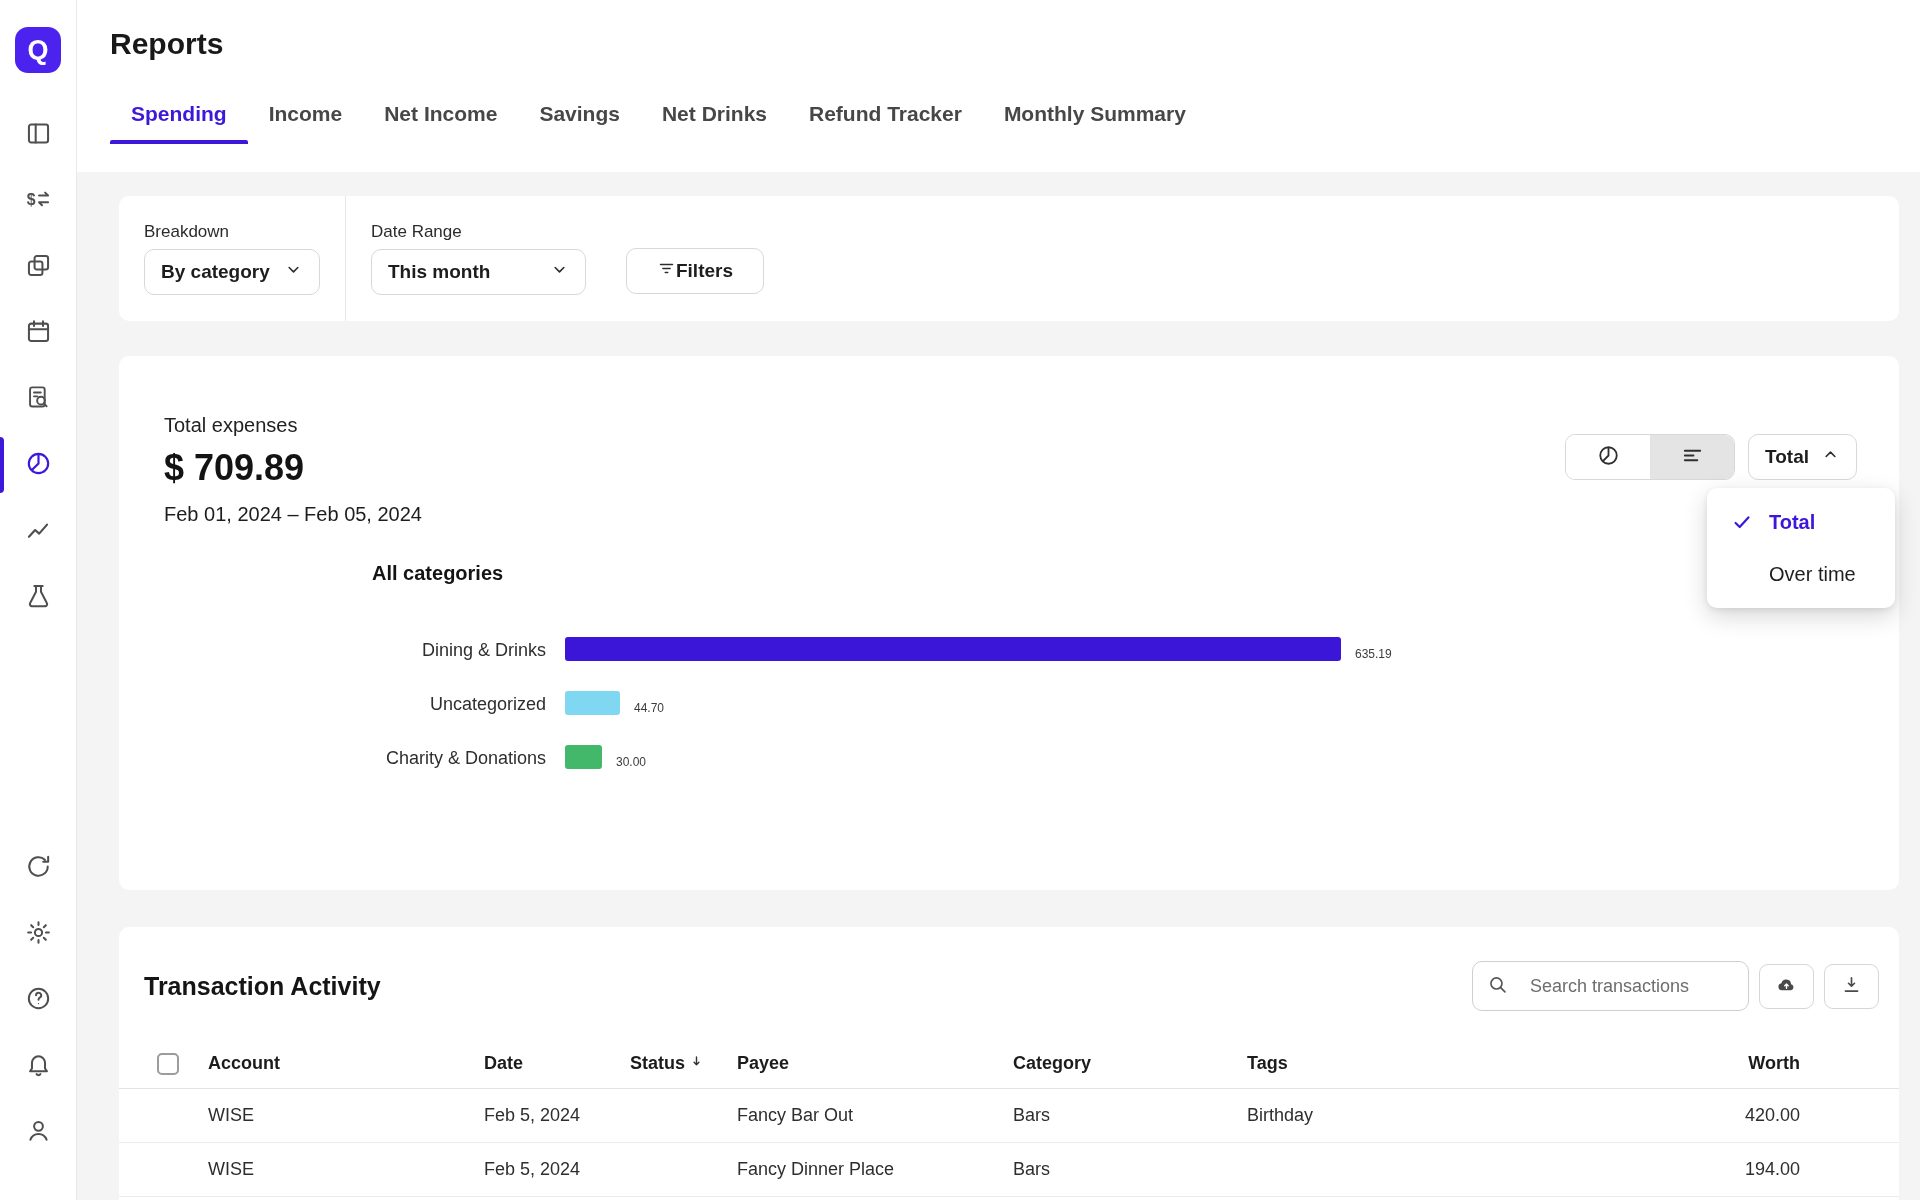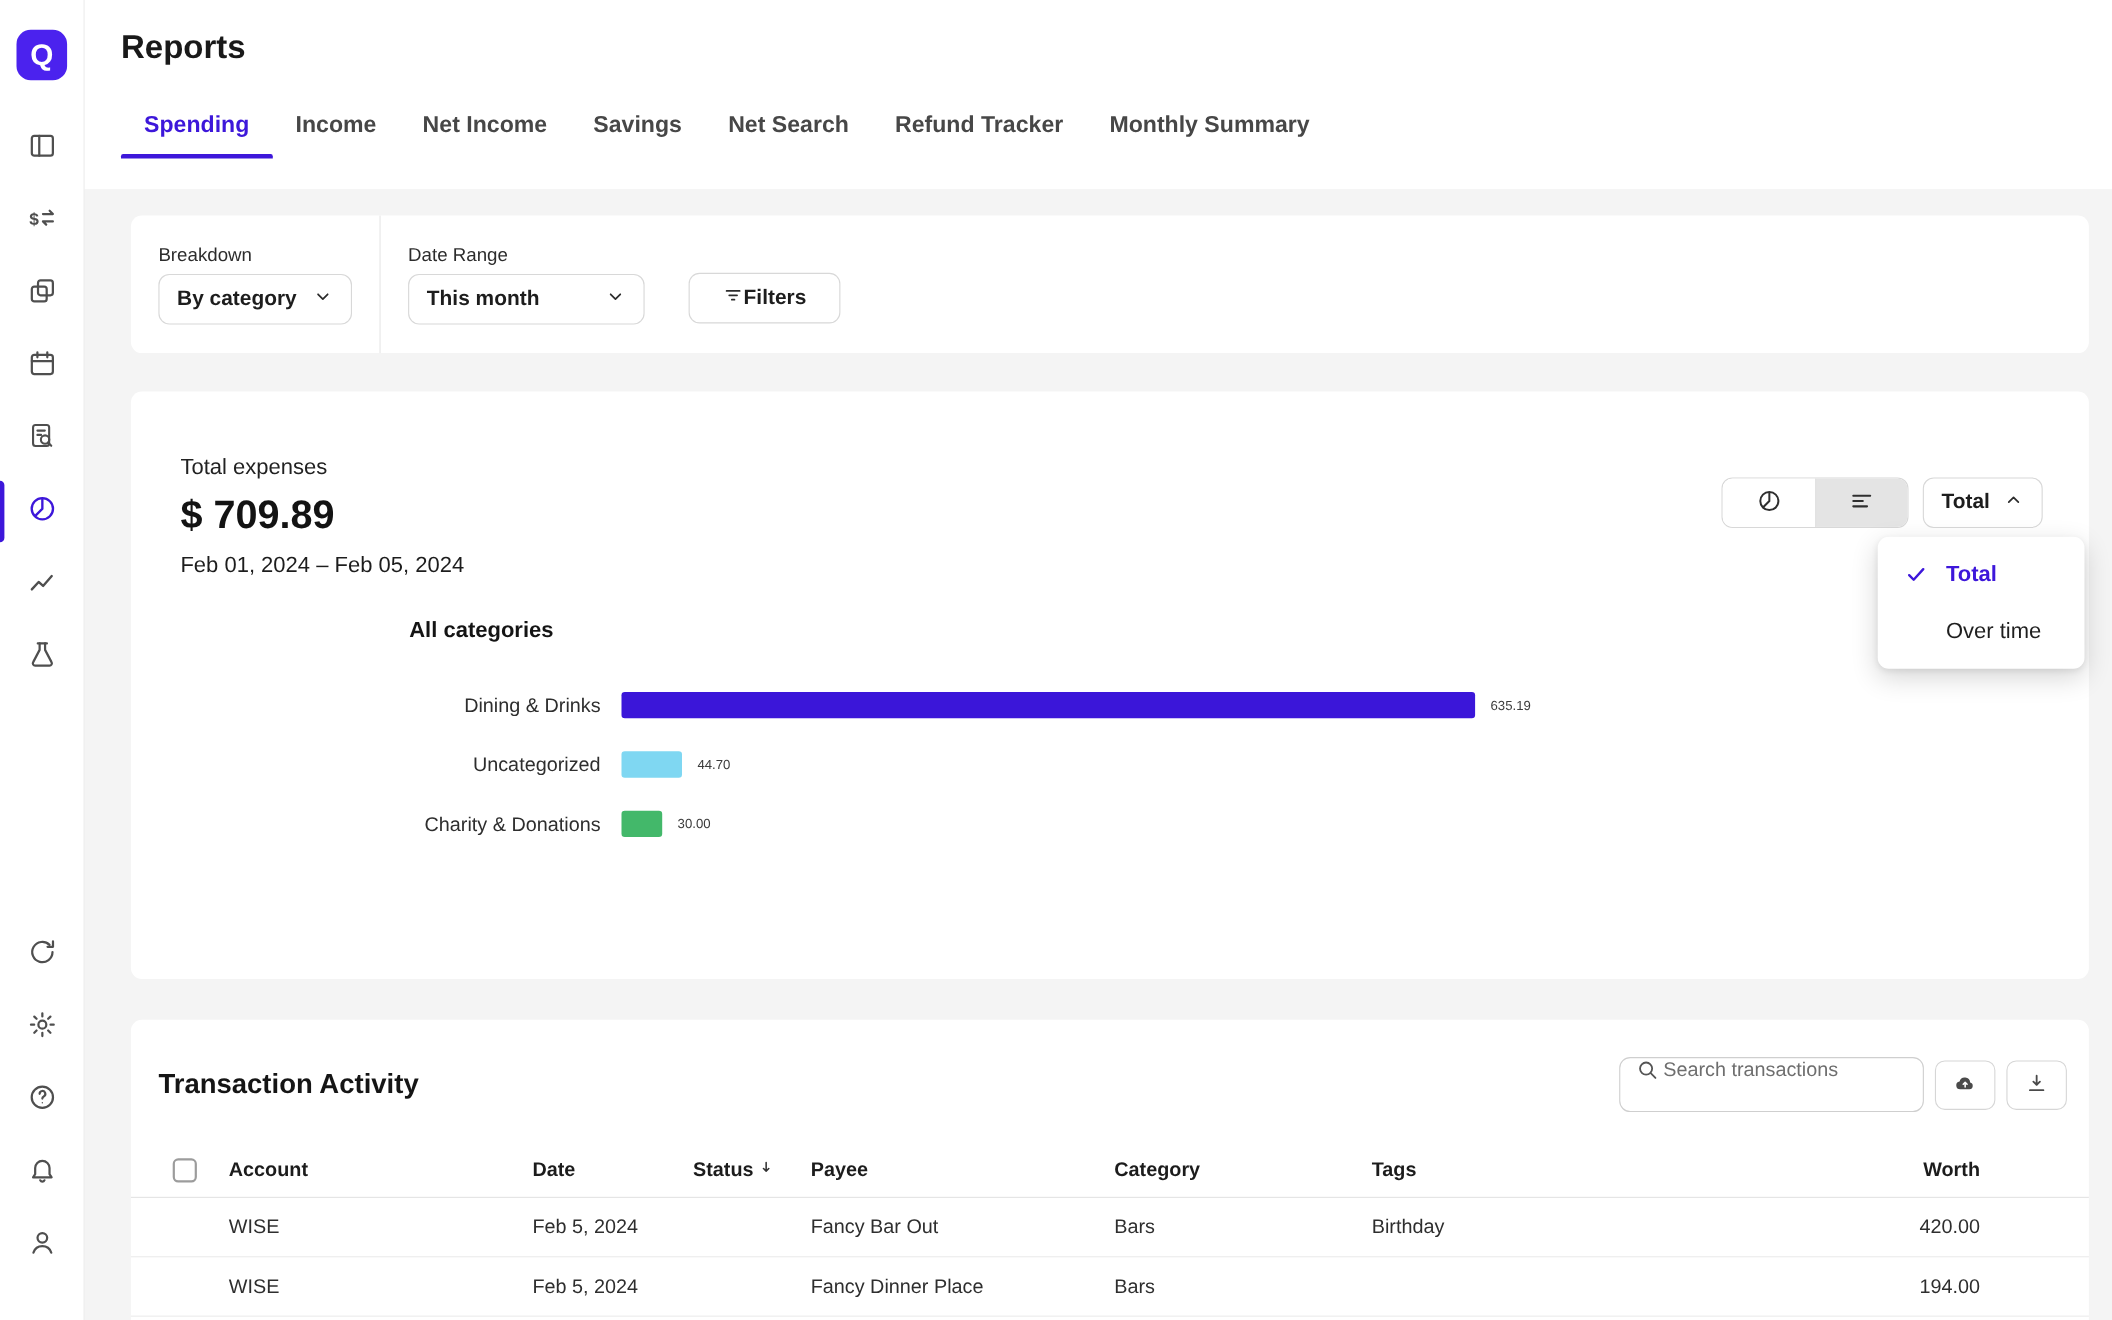--- a/index.html
+++ b/index.html
@@ -69,33 +69,33 @@
          box-shadow:0 8px 24px rgba(0,0,0,.16), 0 2px 6px rgba(0,0,0,.08); padding:8px 0; z-index:5; }
   .menu-item{ display:flex; align-items:center; height:52px; padding:0 14px 0 24px;
               font-size:20px; color:#1f1f1f; cursor:pointer; }
   .menu-item .check{ width:22px; height:22px; margin-right:16px; color:var(--accent); flex-shrink:0; }
   .menu-item.selected{ color:var(--accent); font-weight:700; }
   .menu-item.plain{ padding-left:62px; }
 
   .chart{ margin-top:36px; }
   .chart-title{ display:inline-block; margin-left:208px; font-size:20px; font-weight:700; color:#141414; }
   .chart-rows{ margin-top:36px; display:flex; flex-direction:column; gap:14px; }
-  .chart-row{ display:flex; align-items:center; height:40px; }
+  .chart-row{ display:flex; align-items:flex-end; height:40px; }
   .chart-label{ width:382px; text-align:right; font-size:18px; color:#2e2e2e; flex-shrink:0; }
   .chart-bar{ height:24px; border-radius:3px; margin-left:19px; }
   .chart-value{ margin-left:14px; font-size:12px; color:#3c3c3c; }
 
   
   .tx-card{ margin-top:37px; height:420px; padding-top:34px; }
   .tx-header{ display:flex; justify-content:space-between; align-items:center;
               padding:0 20px 0 25px; height:50px; }
   .tx-title{ font-size:25px; font-weight:700; color:#151515; }
   .tx-tools{ display:flex; gap:10px; align-items:center; }
   .search-box{ width:277px; height:50px; border:1px solid #cfcfcf; border-radius:10px; background:#fff;
-               display:flex; align-items:flex-start; gap:4px; padding:0 14px; }
+               display:flex; align-items:center; gap:22px; padding:0 14px; }
   .search-box svg{ width:21px; height:21px; color:#555; flex-shrink:0; }
   .search-box input{ border:none; outline:none; background:transparent; width:100%;
                      font-size:18px; color:#333; font-family:inherit; }
   .search-box input::placeholder{ color:#6e6e6e; }
   .tool-btn{ width:55px; height:45px; border:1px solid #d6d6d6; border-radius:9px; background:#fff;
              display:grid; place-items:center; color:#4a4a4a; cursor:pointer; }
   .tool-btn svg{ width:21px; height:21px; }
 
   .tx-table{ margin-top:28px; }
   .tx-row{ display:grid; grid-template-columns:51px 276px 146px 107px 276px 234px 1fr 160px;
@@ -207,21 +207,21 @@
 
   <div class="main">
 
     <div class="topbar">
       <div class="page-title">Reports</div>
       <div class="tabs">
         <div class="tab active">Spending</div>
         <div class="tab">Income</div>
         <div class="tab">Net Income</div>
         <div class="tab">Savings</div>
-        <div class="tab">Net Search</div>
+        <div class="tab">Net Drinks</div>
         <div class="tab">Refund Tracker</div>
         <div class="tab">Monthly Summary</div>
       </div>
     </div>
 
     <div class="content">
 
       <section class="card filter-card">
         <div class="filter-group">
           <div class="flabel">Breakdown</div>

